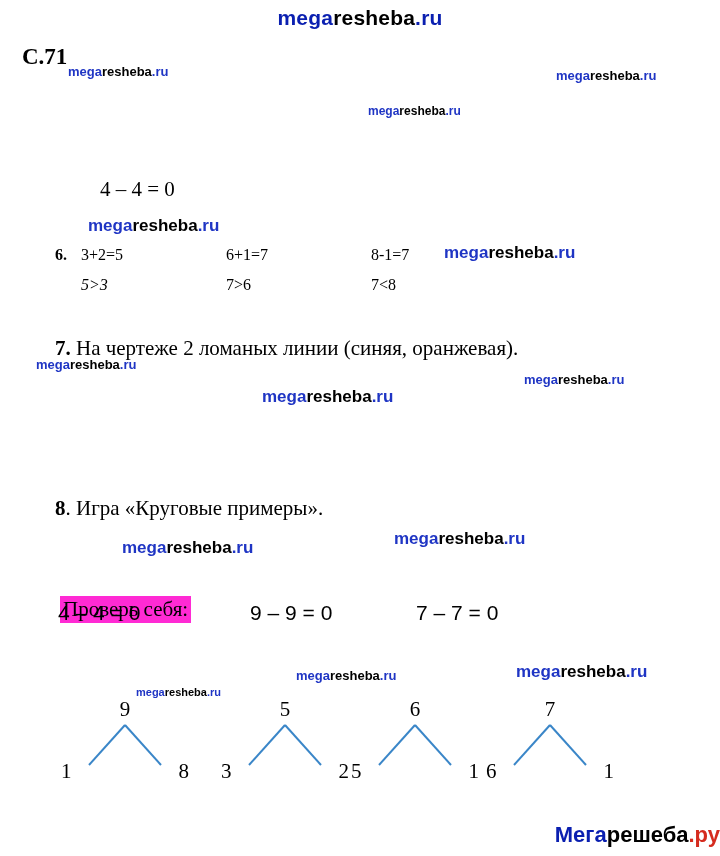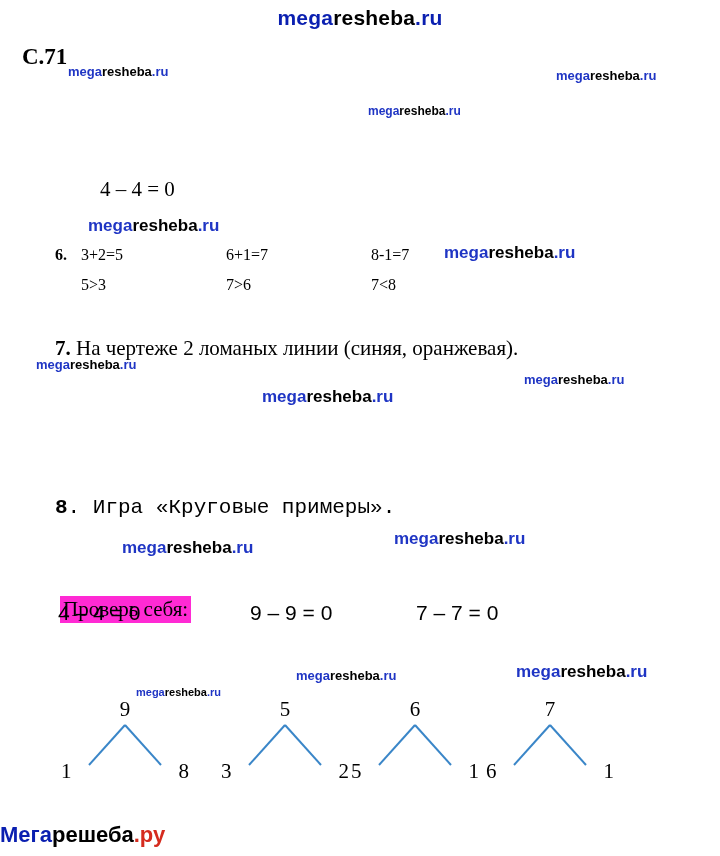--- a/index.html
+++ b/index.html
@@ -35,21 +35,21 @@
   }
   .site-top .mega { color: #0a1fb0; }
   .site-top .resheba { color: #000000; }
   .site-top .ru { color: #0a1fb0; }
 
   .site-bottom {
     position: absolute;
     bottom: 8px;
     left: 0;
     width: 720px;
-    text-align: left;
+    text-align: right;
     font-family: "Liberation Sans", sans-serif;
     font-weight: bold;
     font-size: 22px;
     margin-top: 32px;
   }
   .site-bottom .mega { color: #0a1fb0; }
   .site-bottom .resh { color: #000000; }
   .site-bottom .ru2 { color: #d52b1e; }
 
   
@@ -167,29 +167,29 @@
 
   <div class="page-num">С.71</div>
 
   <div class="answer" style="left:100px; top:177px;">4 – 4 = 0</div>
 
   <div class="t6" style="left:55px; top:240px; width:620px;">
     <div>
       <span class="col num" style="width:26px;">6.</span><span class="col" style="width:145px;">3+2=5</span><span class="col" style="width:145px;">6+1=7</span><span class="col">8-1=7</span>
     </div>
     <div>
-      <span class="col" style="width:26px;">&nbsp;</span><span class="col" style="width:145px;">5&gt;3</span><span class="col" style="width:145px;">7&gt;6</span><span class="col">7&lt;8</span>
+      <span class="col" style="width:26px;">&nbsp;</span><span class="col" style="width:145px;font-style:italic;">5&gt;3</span><span class="col" style="width:145px;">7&gt;6</span><span class="col">7&lt;8</span>
     </div>
   </div>
 
   <div class="block justify" style="left:55px; top:333px; width:618px;">
     <span class="num">7.</span>&nbsp;<span>На чертеже 2 ломаных линии (синяя, оранжевая).</span>
   </div>
 
-  <div class="block" style="left:55px; top:493px; width:618px;font-family:Liberation Mono, monospace;">
+  <div class="block" style="left:55px; top:493px; width:618px;">
     <span class="num">8</span><span>. Игра «Круговые примеры».</span>
   </div>
 
   <div class="hl" style="left:60px; top:596px;">Проверь себя:</div>
   <div class="eqrow" style="left:58px; top:601px; width:600px;">
     <span style="width:192px;">4 – 4 = 0</span><span style="width:166px;">9 – 9 = 0</span><span>7 – 7 = 0</span>
   </div>
 
 
   <div class="diagram-area">

